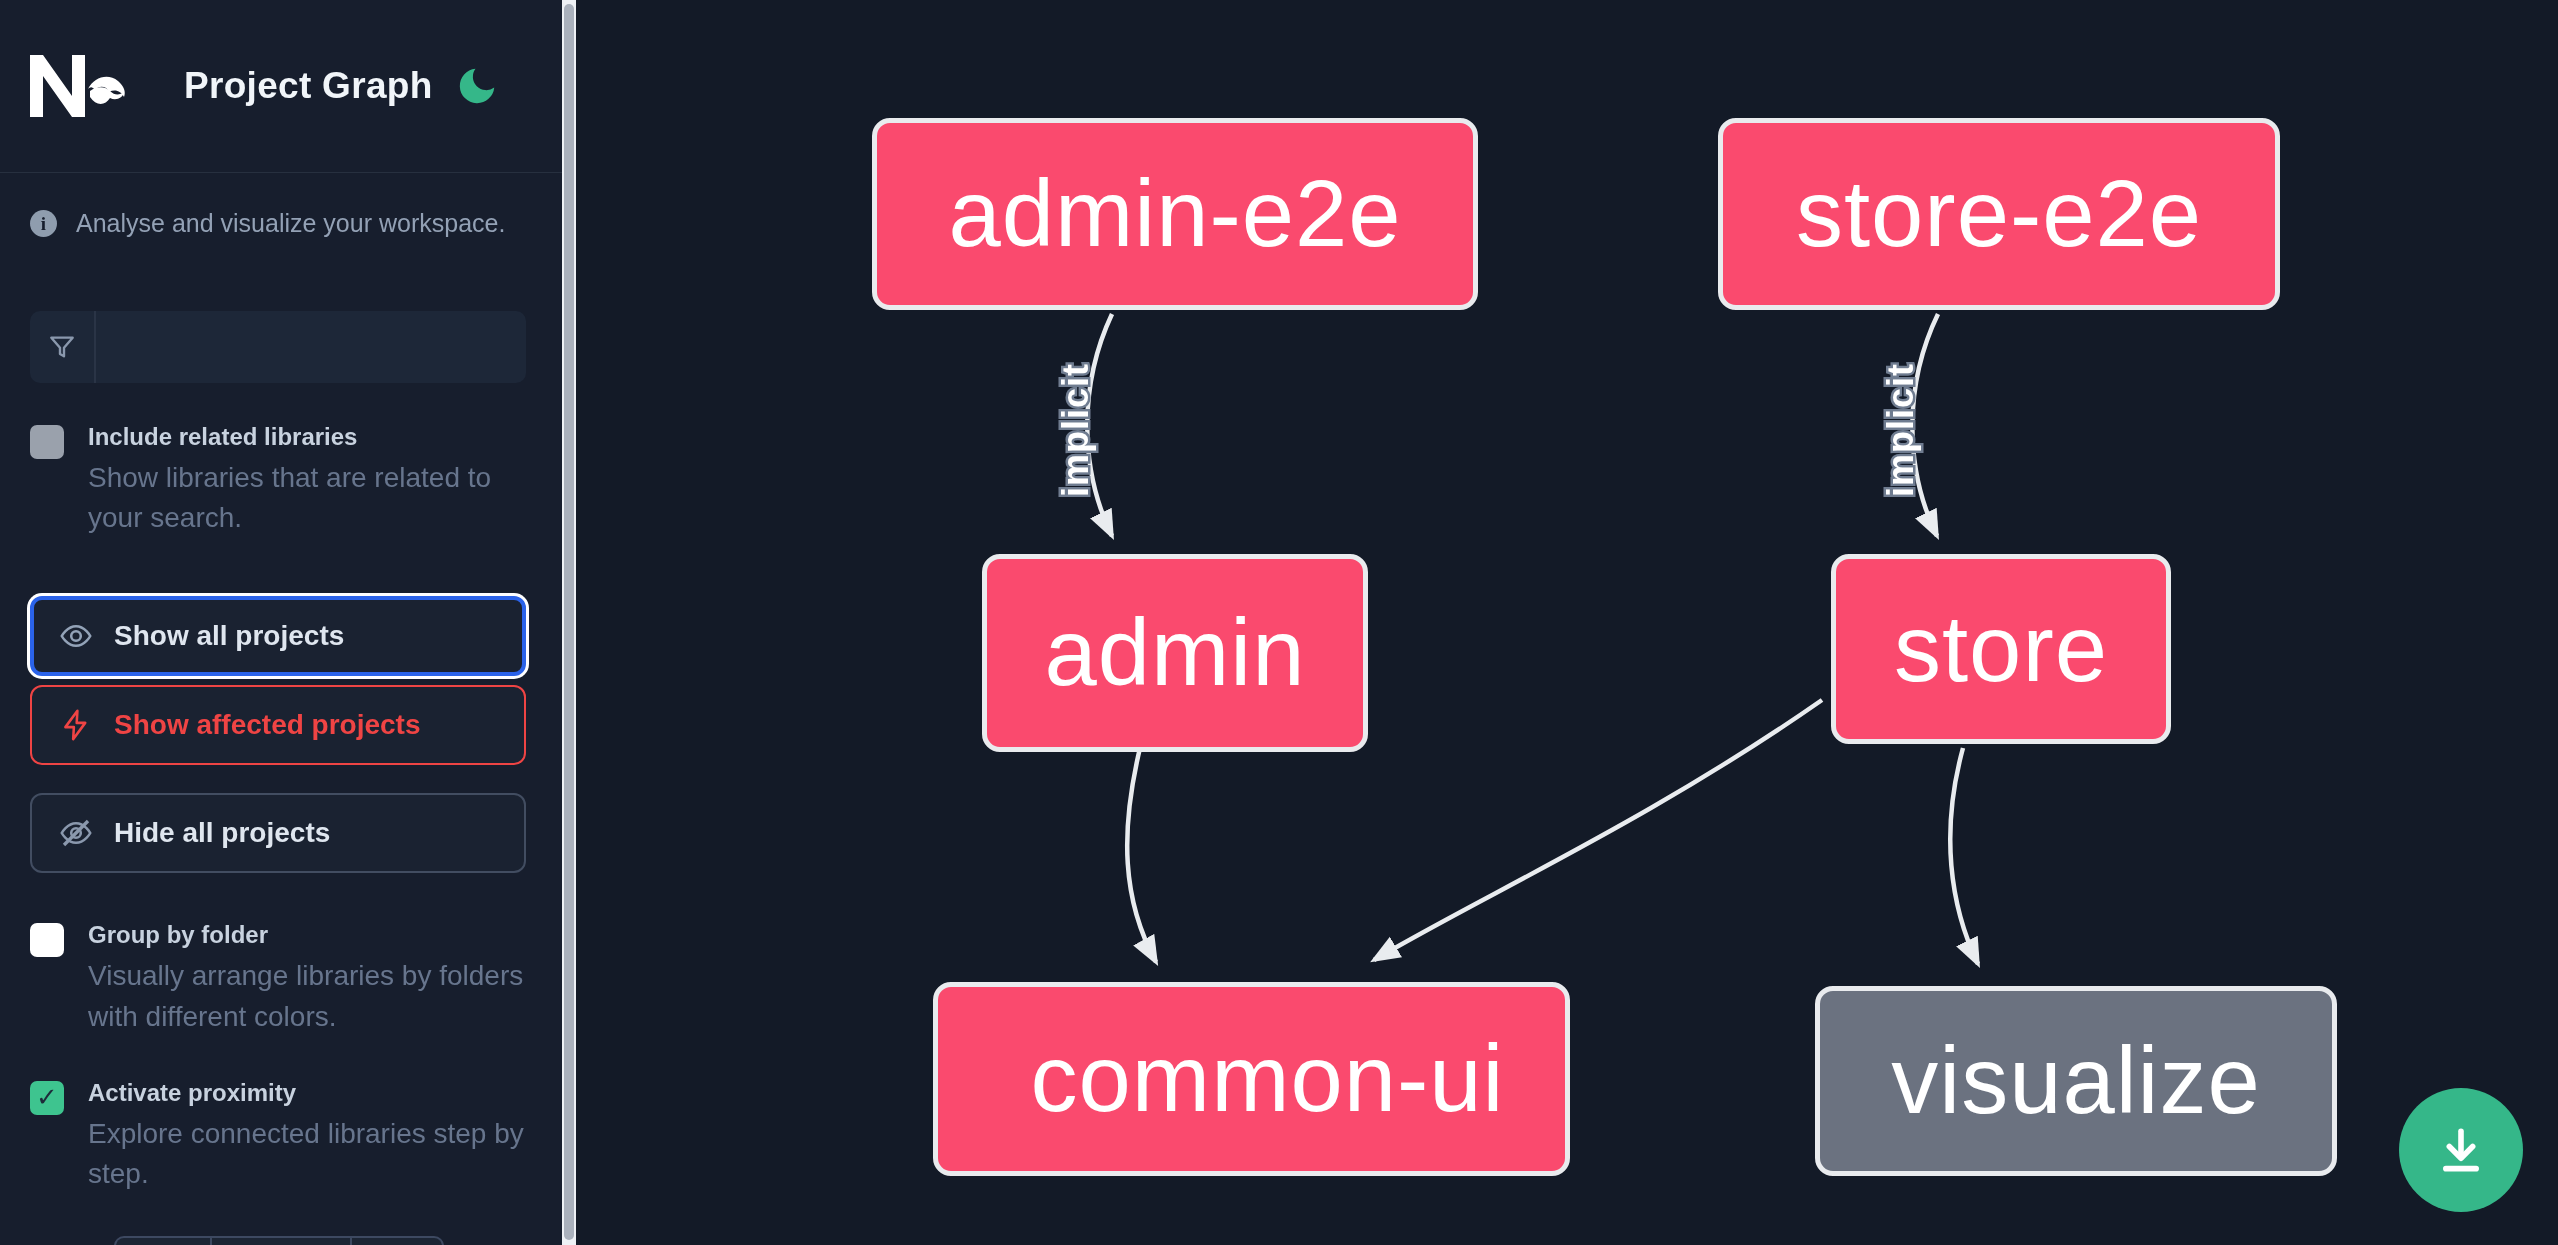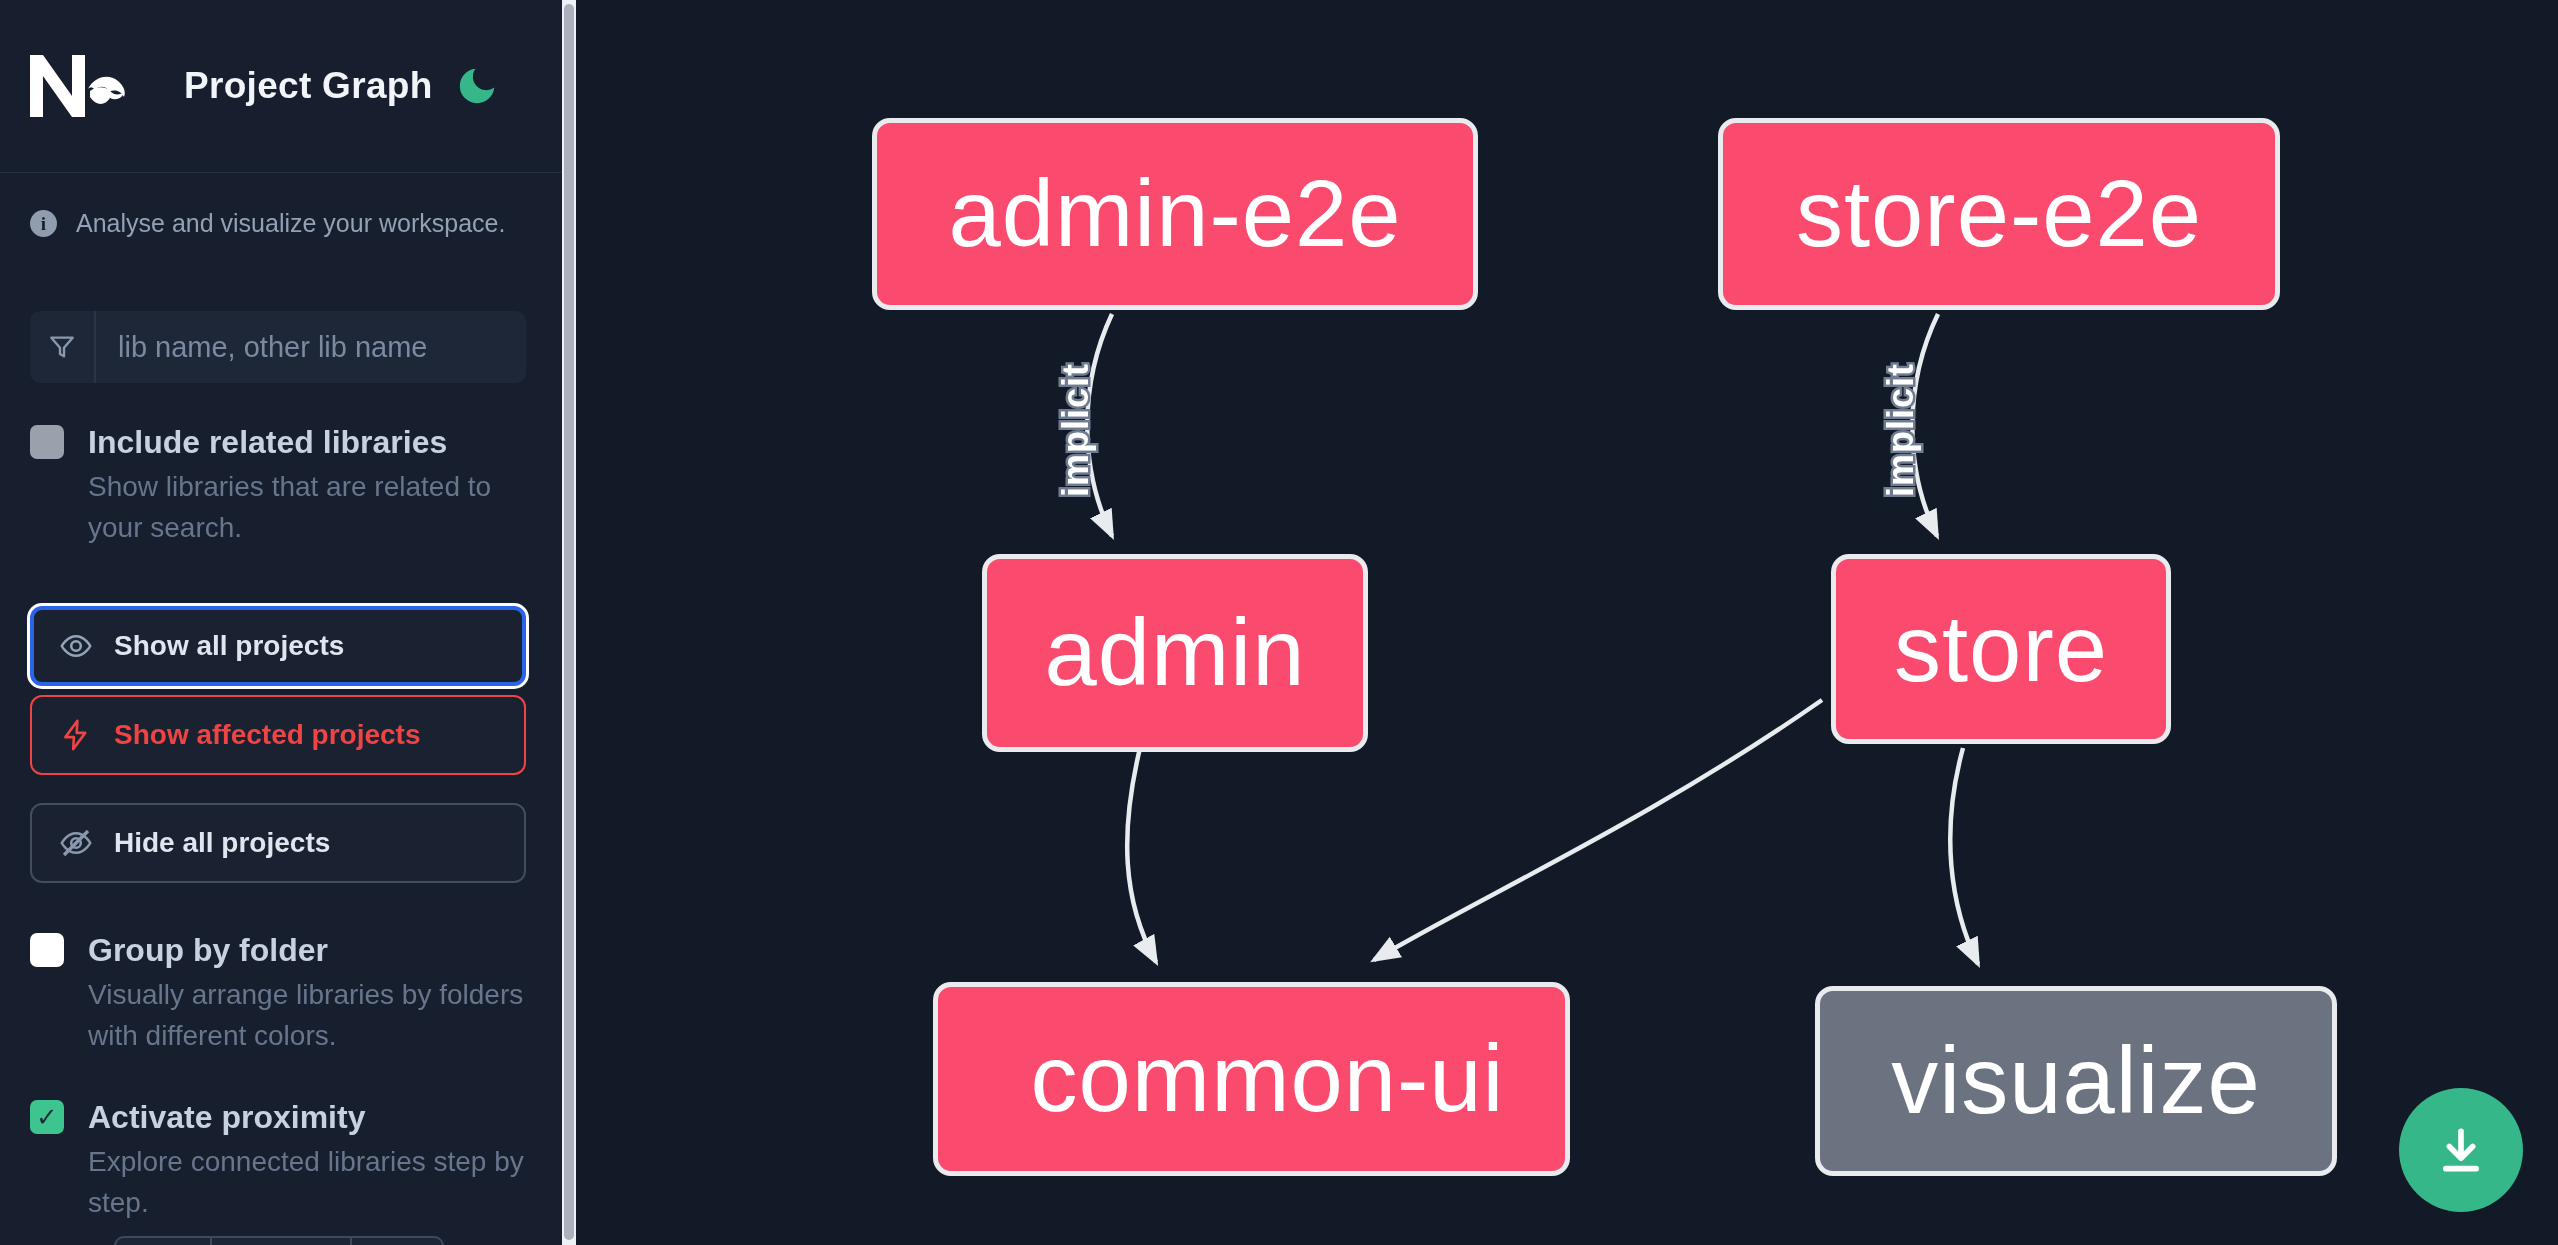--- a/index.html
+++ b/index.html
@@ -22,21 +22,21 @@
   .search-iconseg { width:66px; height:100%; display:flex; align-items:center; justify-content:center; border-right:2px solid #2a3446; flex:none; }
   .search input { flex:1; height:100%; background:transparent; border:none; outline:none; color:#e2e8f0; font-size:29px; padding:0 22px; font-family:inherit; }
   .search input::placeholder { color:#7b89a1; }
 
   .toggle-row { margin:40px 30px 0; display:flex; align-items:flex-start; }
   .checkbox { width:34px; height:34px; border-radius:7px; flex:none; margin-top:2px; display:flex; align-items:center; justify-content:center; cursor:pointer; }
   .cb-gray  { background:#9aa1ac; }
   .cb-white { background:#ffffff; }
   .cb-green { background:#3ec48f; color:#1d2b3a; font-size:26px; font-weight:800; }
   .toggle-texts { margin-left:24px; width:440px; }
-  .toggle-label { color:#c8d2df; font-size:32px; font-weight:700; line-height:1.2; }
+  .toggle-label { color:#c8d2df; font-size:24px; font-weight:700; line-height:1.2; }
   .toggle-desc { color:#67758d; font-size:28px; line-height:1.44; margin-top:6px; }
 
   .sb-btn { display:flex; align-items:center; margin:28px 30px 0; width:496px; height:80px; background:#1a2231; border:2px solid #424d61; border-radius:12px; padding-left:26px; cursor:pointer; font-family:inherit; }
   .sb-btn .btn-icon { width:36px; height:36px; flex:none; display:flex; align-items:center; justify-content:center; }
   .sb-btn .btn-label { margin-left:20px; font-size:28px; font-weight:700; color:#dfe6ef; }
   .btn-focused { margin-top:58px; border:4px solid #2b63e9; box-shadow:0 0 0 3px #ffffff; padding-left:24px; }
   .btn-affected { border:2px solid #ef4444;margin-top:9px; }
   .btn-affected .btn-label { color:#ef4444; }
   .row-group { margin-top:48px; }
   .row-prox  { margin-top:42px; }
@@ -89,21 +89,20 @@
       <span class="info-icon">i</span>
       <span class="tagline">Analyse and visualize your workspace.</span>
     </div>
 
     <div class="search">
       <span class="search-iconseg">
         <svg width="32" height="32" viewBox="0 0 24 24" fill="none" stroke="#8a98ad" stroke-width="1.8" stroke-linejoin="round">
           <path d="M4 5h16l-6.5 7.5V19l-3 -1.8v-4.7z"></path>
         </svg>
       </span>
-      <input type="text" placeholder="lib name, other lib name" style="">
     </div>
 
     <div class="toggle-row">
       <span class="checkbox cb-gray"></span>
       <span class="toggle-texts">
         <span class="toggle-label" style="display:block">Include related libraries</span>
         <span class="toggle-desc" style="display:block">Show libraries that are related to your search.</span>
       </span>
     </div>
 

